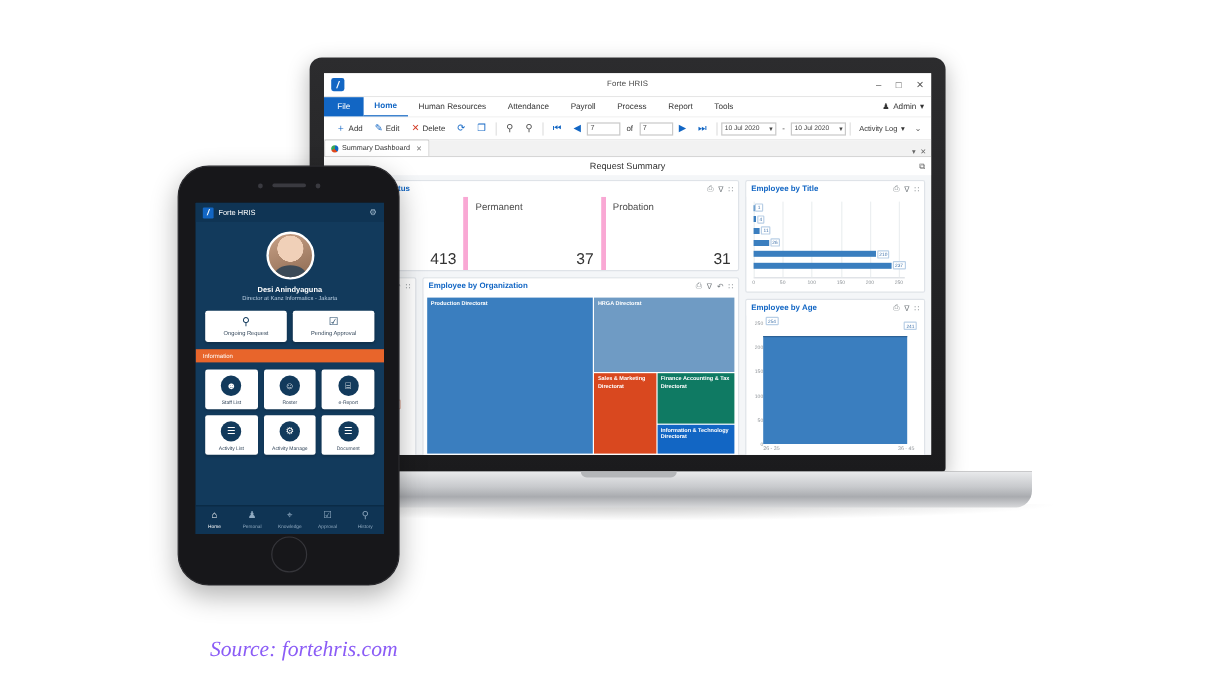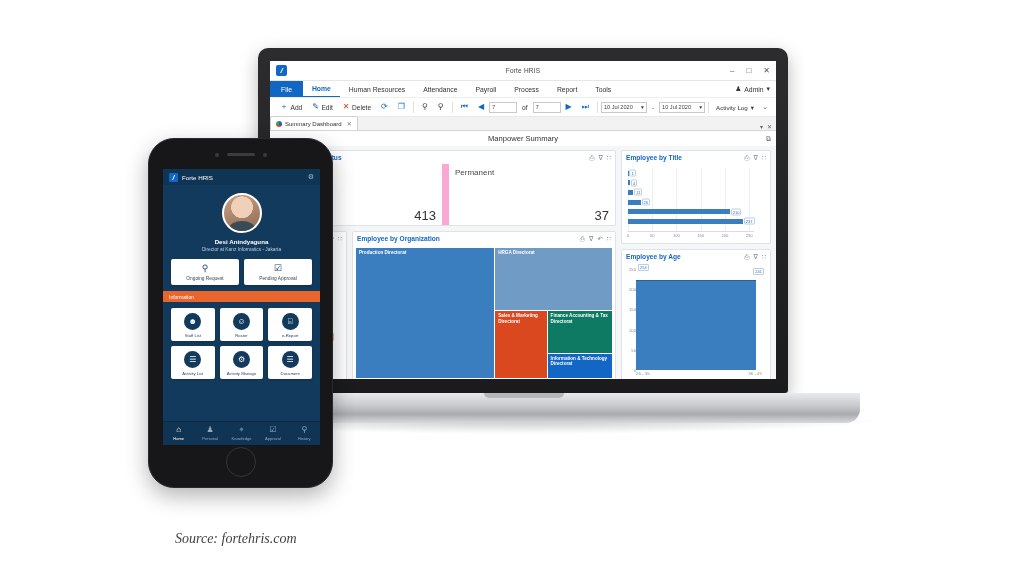--- a/index.html
+++ b/index.html
@@ -105,21 +105,21 @@
   .panel { background:#fff; border:1px solid #dfe3e8; border-radius:2px;
            display:flex; flex-direction:column; overflow:hidden; }
   .panel-head { height:13px; display:flex; align-items:center; padding:0 4px;
                 background:#fff; }
   .panel-title { font-size:6.6px; color:#1266c4; font-weight:bold; white-space:nowrap; }
   .panel-icons { margin-left:auto; display:flex; gap:4px; font-size:6.5px; color:#7b8085; }
   .panel-body { flex:1; position:relative; overflow:hidden; }
 
   
   .status-row { display:flex; height:100%; }
-  .stat-card { flex:1; border-left:7px solid #f9a8d4; padding:4px 6px 3px 6px;
+  .stat-card { flex:1; border-left:4px solid #f9a8d4; padding:4px 6px 3px 6px;
                display:flex; flex-direction:column; justify-content:space-between; }
   .stat-card:first-child { border-left:none; }
   .stat-label { font-size:8px; color:#4a4a4a; }
   .stat-value { font-size:13px; color:#333; text-align:right; line-height:1; }
 
   
   .gender-panel { width:72px; }
   .donut-wrap { position:relative; width:100%; height:100%; }
   .donut { position:absolute; left:-18px; top:20px; width:64px; height:64px;
            border-radius:50%;
@@ -227,21 +227,21 @@
             display:flex; align-items:center; border-top:1px solid #0b2a44; }
   .nav-item { flex:1; text-align:center; color:#8fa9c0; }
   .nav-item.active { color:#fff; }
   .nav-item .g { font-size:8px; line-height:1; display:block; }
   .nav-item .t { font-size:4px; margin-top:2px; display:block; }
 
   
   .brand { position:absolute; left:30px; top:528px; font-size:27px; color:#1a73e8;
            letter-spacing:-1px; font-family:"DejaVu Sans", sans-serif; }
   .brand .dot { color:#1a73e8; }
-  .source { position:absolute; left:175px; top:531px; font-size:14px; color:#404040;
+  .source { position:absolute; left:175px; top:531px; font-size:18px; color:#8b5cf6;
             font-style:italic; font-family:"Liberation Serif", serif; }
 </style>
 </head>
 <body>
 
 <div id="stage">
 
   <div id="laptop">
     <div class="shadow-pad"></div>
     <div class="lid">
@@ -341,21 +341,21 @@
           </div>
           <div class="rightx">
             <span>▾</span>
             <span>✕</span>
           </div>
         </div>
 
         <div class="dashboard">
 
           <div class="dash-title-row">
-            <div class="dash-title">Manpower Summary</div>
+            <div class="dash-title">Request Summary</div>
             <div class="pin">⧉</div>
           </div>
 
           <div class="panels">
 
             <div class="col-left">
 
               <div class="panel" style="height:76px">
                 <div class="panel-head">
                   <span class="panel-title">Employment Status</span>
@@ -367,20 +367,24 @@
                 </div>
                 <div class="panel-body">
                   <div class="status-row">
                     <div class="stat-card">
                       <div class="stat-label">Contract</div>
                       <div class="stat-value">413</div>
                     </div>
                     <div class="stat-card">
                       <div class="stat-label">Permanent</div>
                       <div class="stat-value">37</div>
+                    </div>
+                    <div class="stat-card">
+                      <div class="stat-label">Probation</div>
+                      <div class="stat-value">31</div>
                     </div>
                   </div>
                 </div>
               </div>
 
               <div style="display:flex; gap:5px; flex:1;">
 
                 <div class="panel gender-panel">
                   <div class="panel-head">
                     <span class="panel-title">Gender</span>

